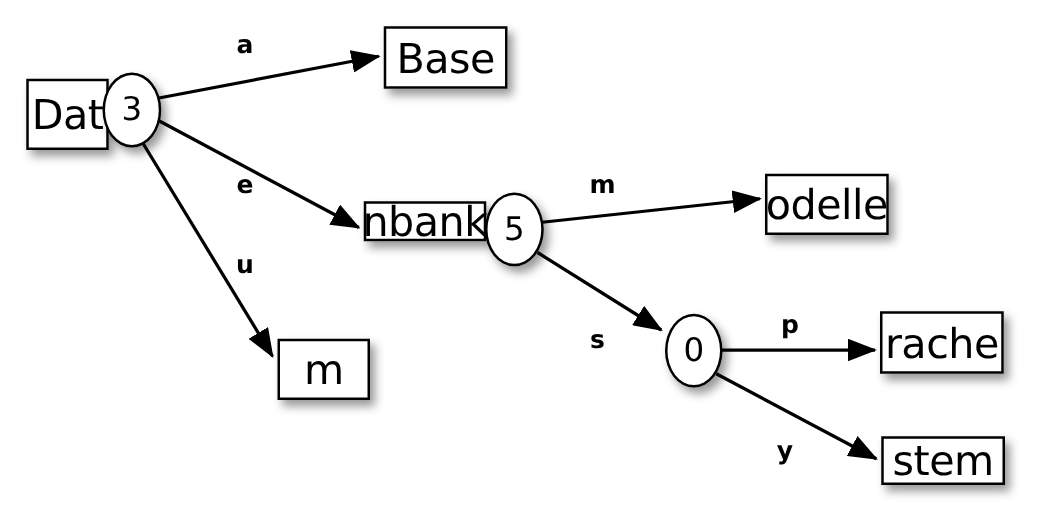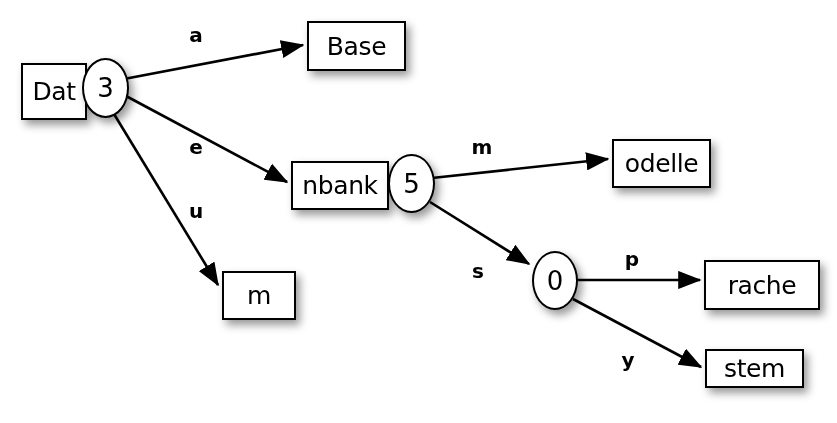--- a/index.html
+++ b/index.html
@@ -33,21 +33,21 @@
     align-items: center;
     justify-content: center;
     background: #ffffff;
     border: 2.5px solid #000000;
     color: #000000;
     font-family: "DejaVu Sans", sans-serif;
     filter: drop-shadow(4px 5px 4px rgba(0,0,0,0.40));
   }
   .node-box {
     border-radius: 0px;
-    font-size: 25px;
+    font-size: 33px;
     letter-spacing: -0.4px;
   }
   .node-ellipse {
     border-radius: 50%;
     font-size: 26px;
     z-index: 3;
   }
   .edge-label {
     position: absolute;
     font-family: "DejaVu Sans", sans-serif;
@@ -93,41 +93,41 @@
   </div>
 
   <div class="node node-ellipse" style="left:82px; top:58px; width:47px; height:60px;">
     <span>3</span>
   </div>
 
   <div class="node node-box" style="left:307px; top:21px; width:99px; height:50px;">
     <span>Base</span>
   </div>
 
-  <div class="node node-box" style="left:291px; top:161px; width:98px; height:49px;">
+  <div class="node node-box" style="left:291px; top:161px; width:98px; height:32px;">
     <span>nbank</span>
   </div>
 
   <div class="node node-ellipse" style="left:388px; top:154px; width:47px; height:59px;">
     <span>5</span>
   </div>
 
   <div class="node node-box" style="left:222px; top:271px; width:74px; height:49px;">
     <span>m</span>
   </div>
 
   <div class="node node-box" style="left:612px; top:139px; width:99px; height:49px;">
     <span>odelle</span>
   </div>
 
   <div class="node node-ellipse" style="left:532px; top:251px; width:46px; height:59px;">
     <span>0</span>
   </div>
 
-  <div class="node node-box" style="left:704px; top:260px; width:116px; height:50px;">
+  <div class="node node-box" style="left:704px; top:249px; width:99px; height:50px;">
     <span>rache</span>
   </div>
 
   <div class="node node-box" style="left:705px; top:349px; width:99px; height:39px;">
     <span>stem</span>
   </div>
 
   <div class="edge-label" style="left:196px; top:35px;">a</div>
   <div class="edge-label" style="left:196px; top:147px;">e</div>
   <div class="edge-label" style="left:196px; top:211px;">u</div>

